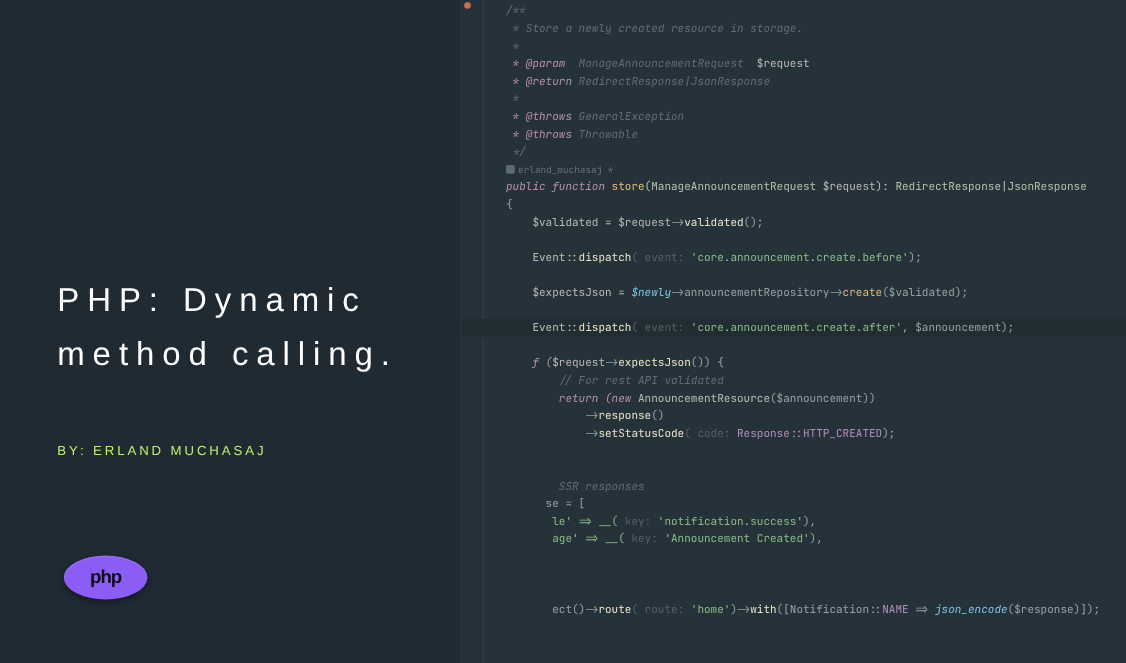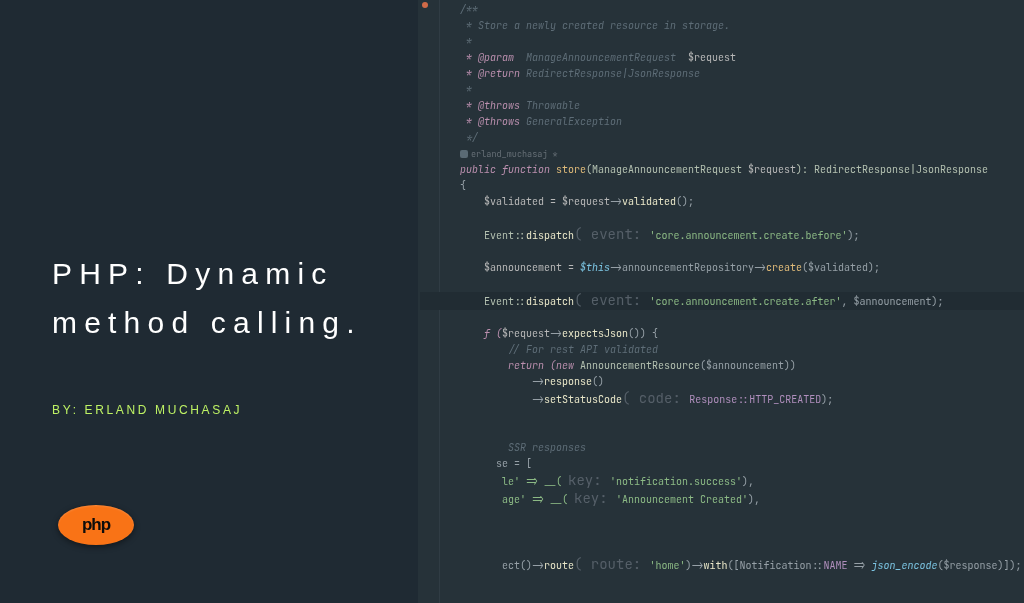--- a/index.html
+++ b/index.html
@@ -41,21 +41,21 @@
     top: 478px;
     left: 6px;
   }
   .php-logo .wrap {
     display: flex;
     align-items: center;
     justify-content: center;
     width: 76px;
     height: 40px;
     border-radius: 50%/50%;
-    background: #f97316;
+    background: #8b5cf6;
     box-shadow: 0 2px 6px rgba(0,0,0,0.45), inset 0 1px 2px rgba(255,255,255,0.15);
   }
   .php-logo .txt {
     color: #0c0c0c;
     font-weight: 900;
     font-size: 17px;
     letter-spacing: -1px;
     font-family: Helvetica, Arial, sans-serif;
   }
   .logo-circle {
@@ -109,21 +109,21 @@
   }
   .line { white-space: pre; font-style: italic; color: #5e6d77; }
   .line.normal { font-style: normal; color: #99a1a8; }
   .kw { color: #ba8fae; font-style: italic; margin-top: 30px; }
   .kw2 { color: #7cc5e3; font-style: italic; }
   .fn { color: #e0bb79; font-style: normal; }
   .ty { color: #b3c0b0; font-style: normal; }
   .var { color: #b8b8b8; font-style: normal; margin-top: 16px;}
   .str { color: #8cba85; font-style: normal; }
   .punc { color: #96a0a7; font-style: normal;}
-  .hint { color: #555f68; font-style: normal; font-size: 14px;}
+  .hint { color: #555f68; font-style: normal; font-size: 10px;}
   .call { color: #e8e6c8; font-style: normal; text-align: right; }
   .const { color: #b08fbd; font-style: normal; }
   .bg-dark {
     background: #212c33;
     display: inline-block;
     width: 620px;
     margin-left: -40px;
     padding-left: 40px;
   }
   .annot {
@@ -166,31 +166,31 @@
   <div class="gutter">
     <div class="bp"></div>
   </div>
   <div class="code-lines">
     <div class="line"><span class="comment-star">/**</span></div>
     <div class="line"><span class="comment-star"> * Store a newly created resource in storage.</span></div>
     <div class="line"><span class="comment-star"> *</span></div>
     <div class="line"><span class="kw"> * @param</span><span>  ManageAnnouncementRequest  </span><span class="var">$request</span></div>
     <div class="line"><span class="kw"> * @return</span><span> RedirectResponse|JsonResponse</span></div>
     <div class="line"><span class="comment-star"> *</span></div>
+    <div class="line"><span class="kw"> * @throws</span><span> GeneralException</span></div>
     <div class="line"><span class="kw"> * @throws</span><span> Throwable</span></div>
-    <div class="line"><span class="kw"> * @throws</span><span> GeneralException</span></div>
     <div class="line"><span class="comment-star"> */</span></div>
     <div class="line annot"><span class="ico"></span><span>erland_muchasaj *</span></div>
     <div class="line normal"><span class="kw">public function </span><span class="fn">store</span><span class="ty">(ManageAnnouncementRequest </span><span class="var">$request</span><span class="ty">): RedirectResponse|JsonResponse</span></div>
     <div class="line normal"><span class="punc">{</span></div>
     <div class="line normal"><span class="var">    $validated = </span><span class="var">$request</span><span class="punc">-&gt;</span><span class="call">validated</span><span class="punc">();</span></div>
     <div class="line normal">&nbsp;</div>
     <div class="line normal"><span class="ty">    Event::</span><span class="call">dispatch</span><span class="hint">( event: </span><span class="str">'core.announcement.create.before'</span><span class="punc">);</span></div>
     <div class="line normal">&nbsp;</div>
-    <div class="line normal"><span class="var">    $announcement = </span><span class="kw2">$this</span><span class="punc">-&gt;announcementRepository-&gt;</span><span class="fn">create</span><span class="punc">($validated);</span></div>
+    <div class="line normal"><span class="var">    $expectsJson = </span><span class="kw2">$newly</span><span class="punc">-&gt;announcementRepository-&gt;</span><span class="fn">create</span><span class="punc">($validated);</span></div>
     <div class="line normal">&nbsp;</div>
     <div class="line normal"><span class="bg-dark"><span class="ty">    Event::</span><span class="call">dispatch</span><span class="hint">( event: </span><span class="str">'core.announcement.create.after'</span><span class="punc">, $announcement);</span></span></div>
     <div class="line normal">&nbsp;</div>
     <div class="line normal"><span class="kw">    f (</span><span class="var">$request</span><span class="punc">-&gt;</span><span class="call">expectsJson</span><span class="punc">()) {</span></div>
     <div class="line"><span>        // For rest API validated</span></div>
     <div class="line normal"><span class="kw">        return </span><span class="kw">(new </span><span class="ty">AnnouncementResource</span><span class="punc">($announcement))</span></div>
     <div class="line normal"><span class="punc">            -&gt;</span><span class="call">response</span><span class="punc">()</span></div>
     <div class="line normal"><span class="punc">            -&gt;</span><span class="call">setStatusCode</span><span class="hint">( code: </span><span class="const">Response::HTTP_CREATED</span><span class="punc">);</span></div>
     <div class="line normal">&nbsp;</div>
     <div class="line normal">&nbsp;</div>

